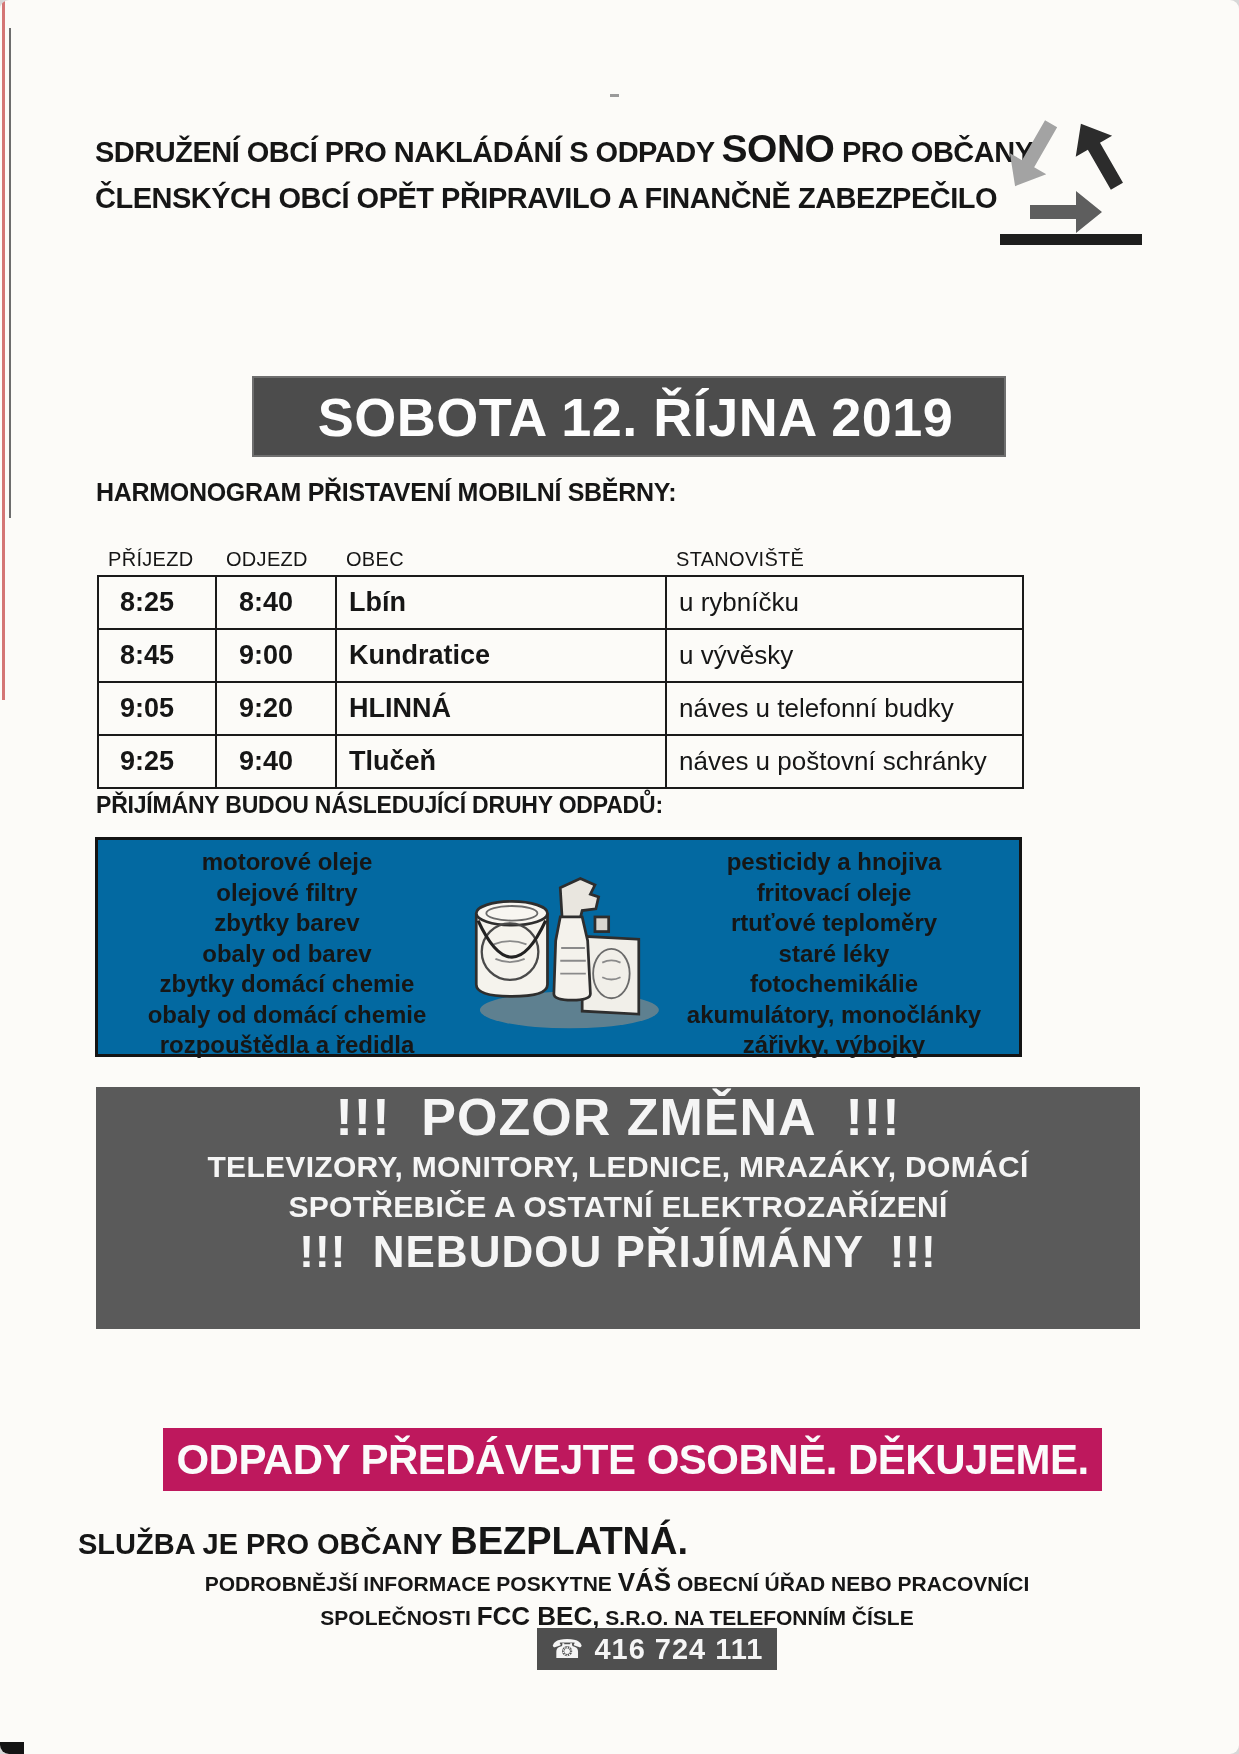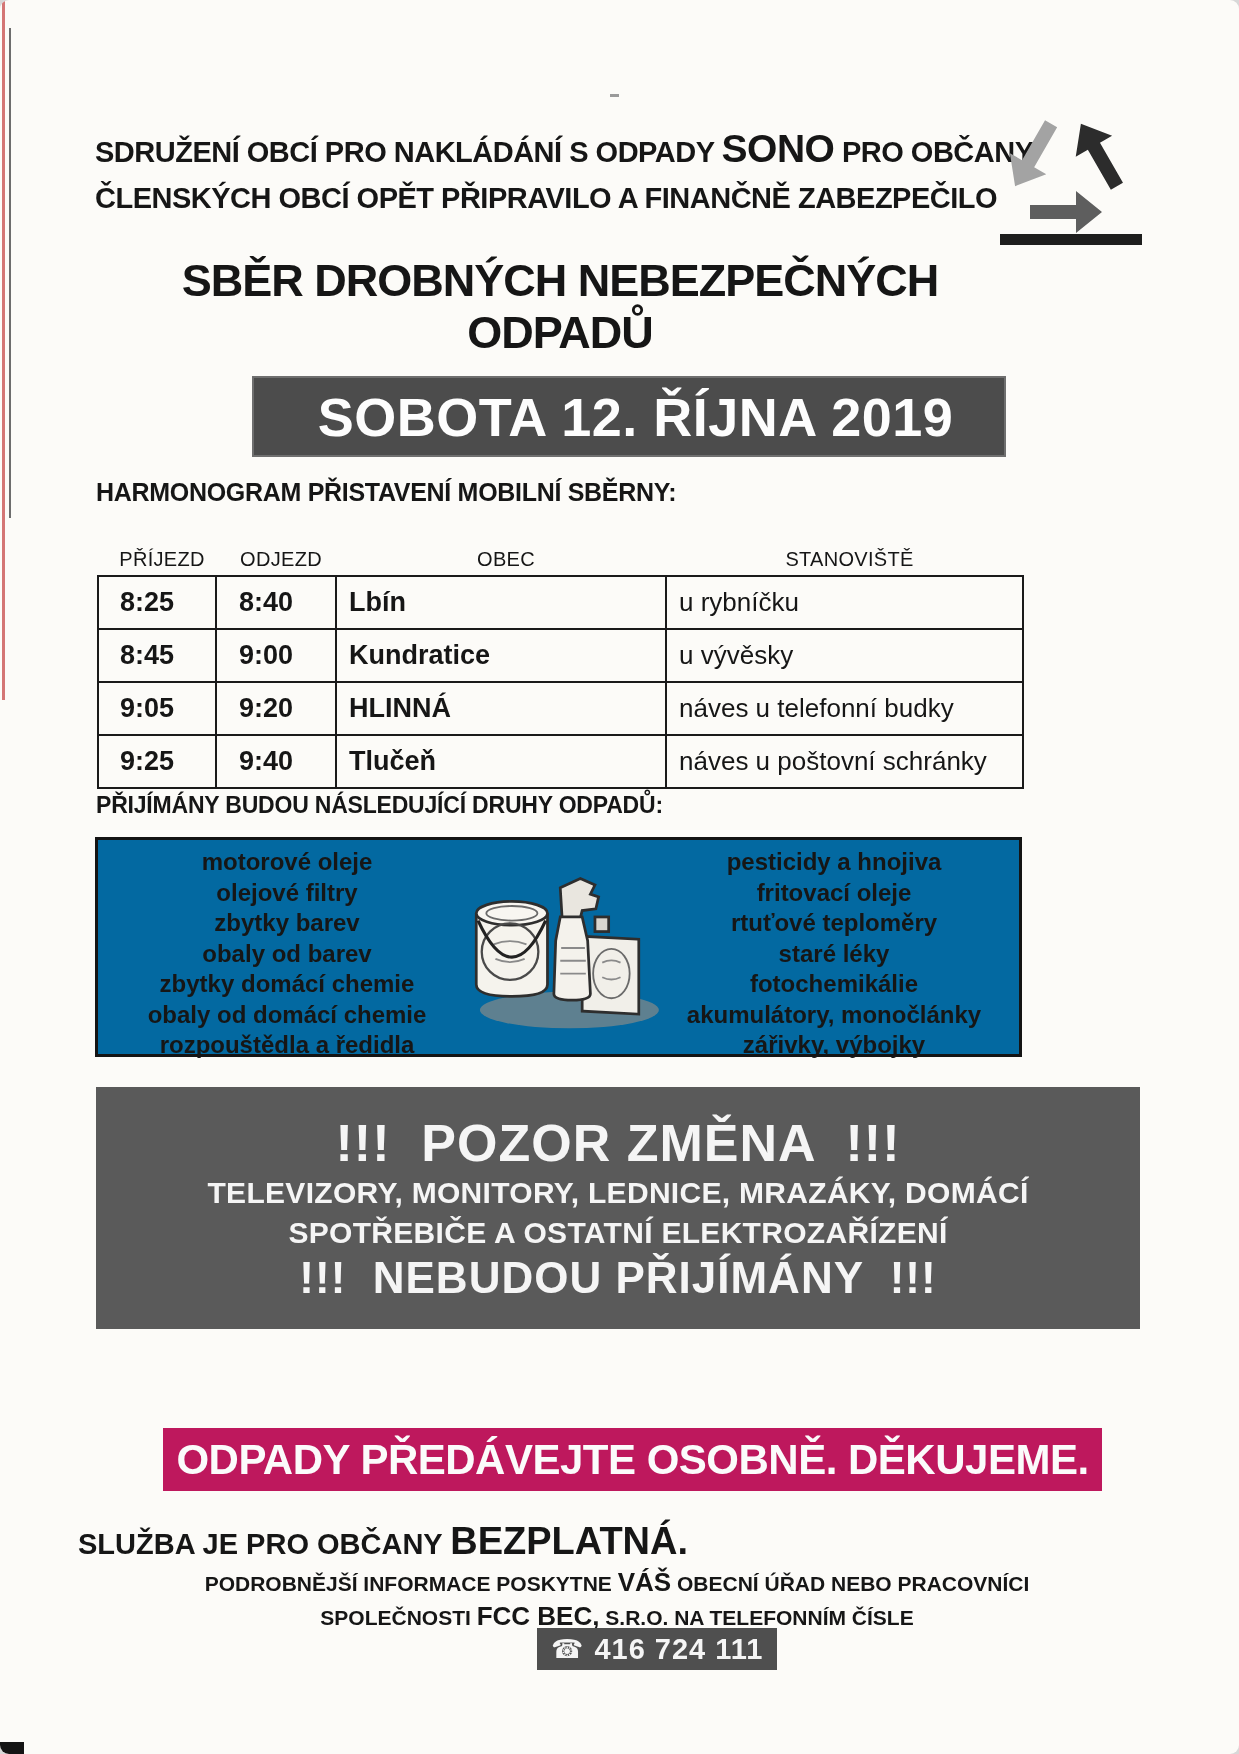--- a/index.html
+++ b/index.html
@@ -44,21 +44,21 @@
     position:absolute;left:96px;top:478px;
     font-size:25px;font-weight:bold;letter-spacing:-0.3px;
   }
   .sched{
     position:absolute;left:97px;top:548px;width:925px;
     border-collapse:collapse;table-layout:fixed;
   }
   .sched col.c1{width:118px}.sched col.c2{width:120px}.sched col.c3{width:330px}.sched col.c4{width:357px}
   .sched th{
     border:none;border-bottom:2px solid #1a1a1a;
-    font-size:20px;font-weight:normal;text-align:center;
+    font-size:20px;font-weight:normal;text-align:left;
     padding:0 0 4px 10px;letter-spacing:0.3px;
   }
   .sched td{
     border:2px solid #1a1a1a;height:51px;
     font-size:27px;padding:0 12px;
   }
   .sched td.t{text-align:center;font-weight:bold;padding-right:32px;}
   .sched td.v{font-weight:bold;}
   .sched td.s{font-weight:normal;font-size:26px;}
 
@@ -73,21 +73,21 @@
   }
   .wlist{position:absolute;top:7px;font-size:24px;font-weight:bold;line-height:30.5px;text-align:center;}
   .wlist-left{left:14px;width:350px;}
   .wlist-right{right:10px;width:350px;}
   .illus{position:absolute;left:360px;top:8px;width:210px;height:200px;}
 
   
   .notice{
     position:absolute;left:96px;top:1087px;width:1044px;height:242px;
     background:#5a5a5a;color:#f5f5f5;
-    display:flex;flex-direction:column;align-items:center;justify-content:center;
+    display:flex;flex-direction:column;align-items:center;justify-content:flex-start;
     text-align:center;
   }
   .n-att{font-size:52px;font-weight:bold;white-space:pre-wrap;letter-spacing:1px;}
   .n-body{font-size:30px;font-weight:bold;width:960px;line-height:40px;letter-spacing:0.3px;}
   .n-neb{font-size:44px;font-weight:bold;white-space:pre-wrap;letter-spacing:1px;}
 
   
   .handover{
     position:absolute;left:163px;top:1428px;width:939px;height:63px;
     background:#be185d;color:#fbfbfb;
@@ -131,21 +131,20 @@
   <svg class="logo" viewBox="0 0 160 140" aria-hidden="true">
     <defs>
         <path id="rarr" d="M -7 -36 L 7 -36 L 7 10 L 21 10 L 0 36 L -21 10 L -7 10 Z"></path>
       </defs>
     <use href="#rarr" transform="rotate(0 80 64) translate(80 102) rotate(-90)" fill="#5e5e5e"></use>
     <use href="#rarr" transform="rotate(120 80 64) translate(80 102) rotate(-90)" fill="#a3a3a3"></use>
     <use href="#rarr" transform="rotate(240 80 64) translate(80 102) rotate(-90)" fill="#2c2c2c"></use>
     <rect x="14" y="124" width="142" height="11" fill="#1e1e1e"></rect>
   </svg>
 
-  <h1 class="title">SBĚR DROBNÝCH NEBEZPEČNÝCH ODPADŮ</h1>
 
   <div class="date-banner">SOBOTA 12. ŘÍJNA 2019</div>
 
   <div class="sched-heading">HARMONOGRAM PŘISTAVENÍ MOBILNÍ SBĚRNY:</div>
 
   <table class="sched">
     <colgroup>
         <col class="c1">
         <col class="c2">
         <col class="c3">

